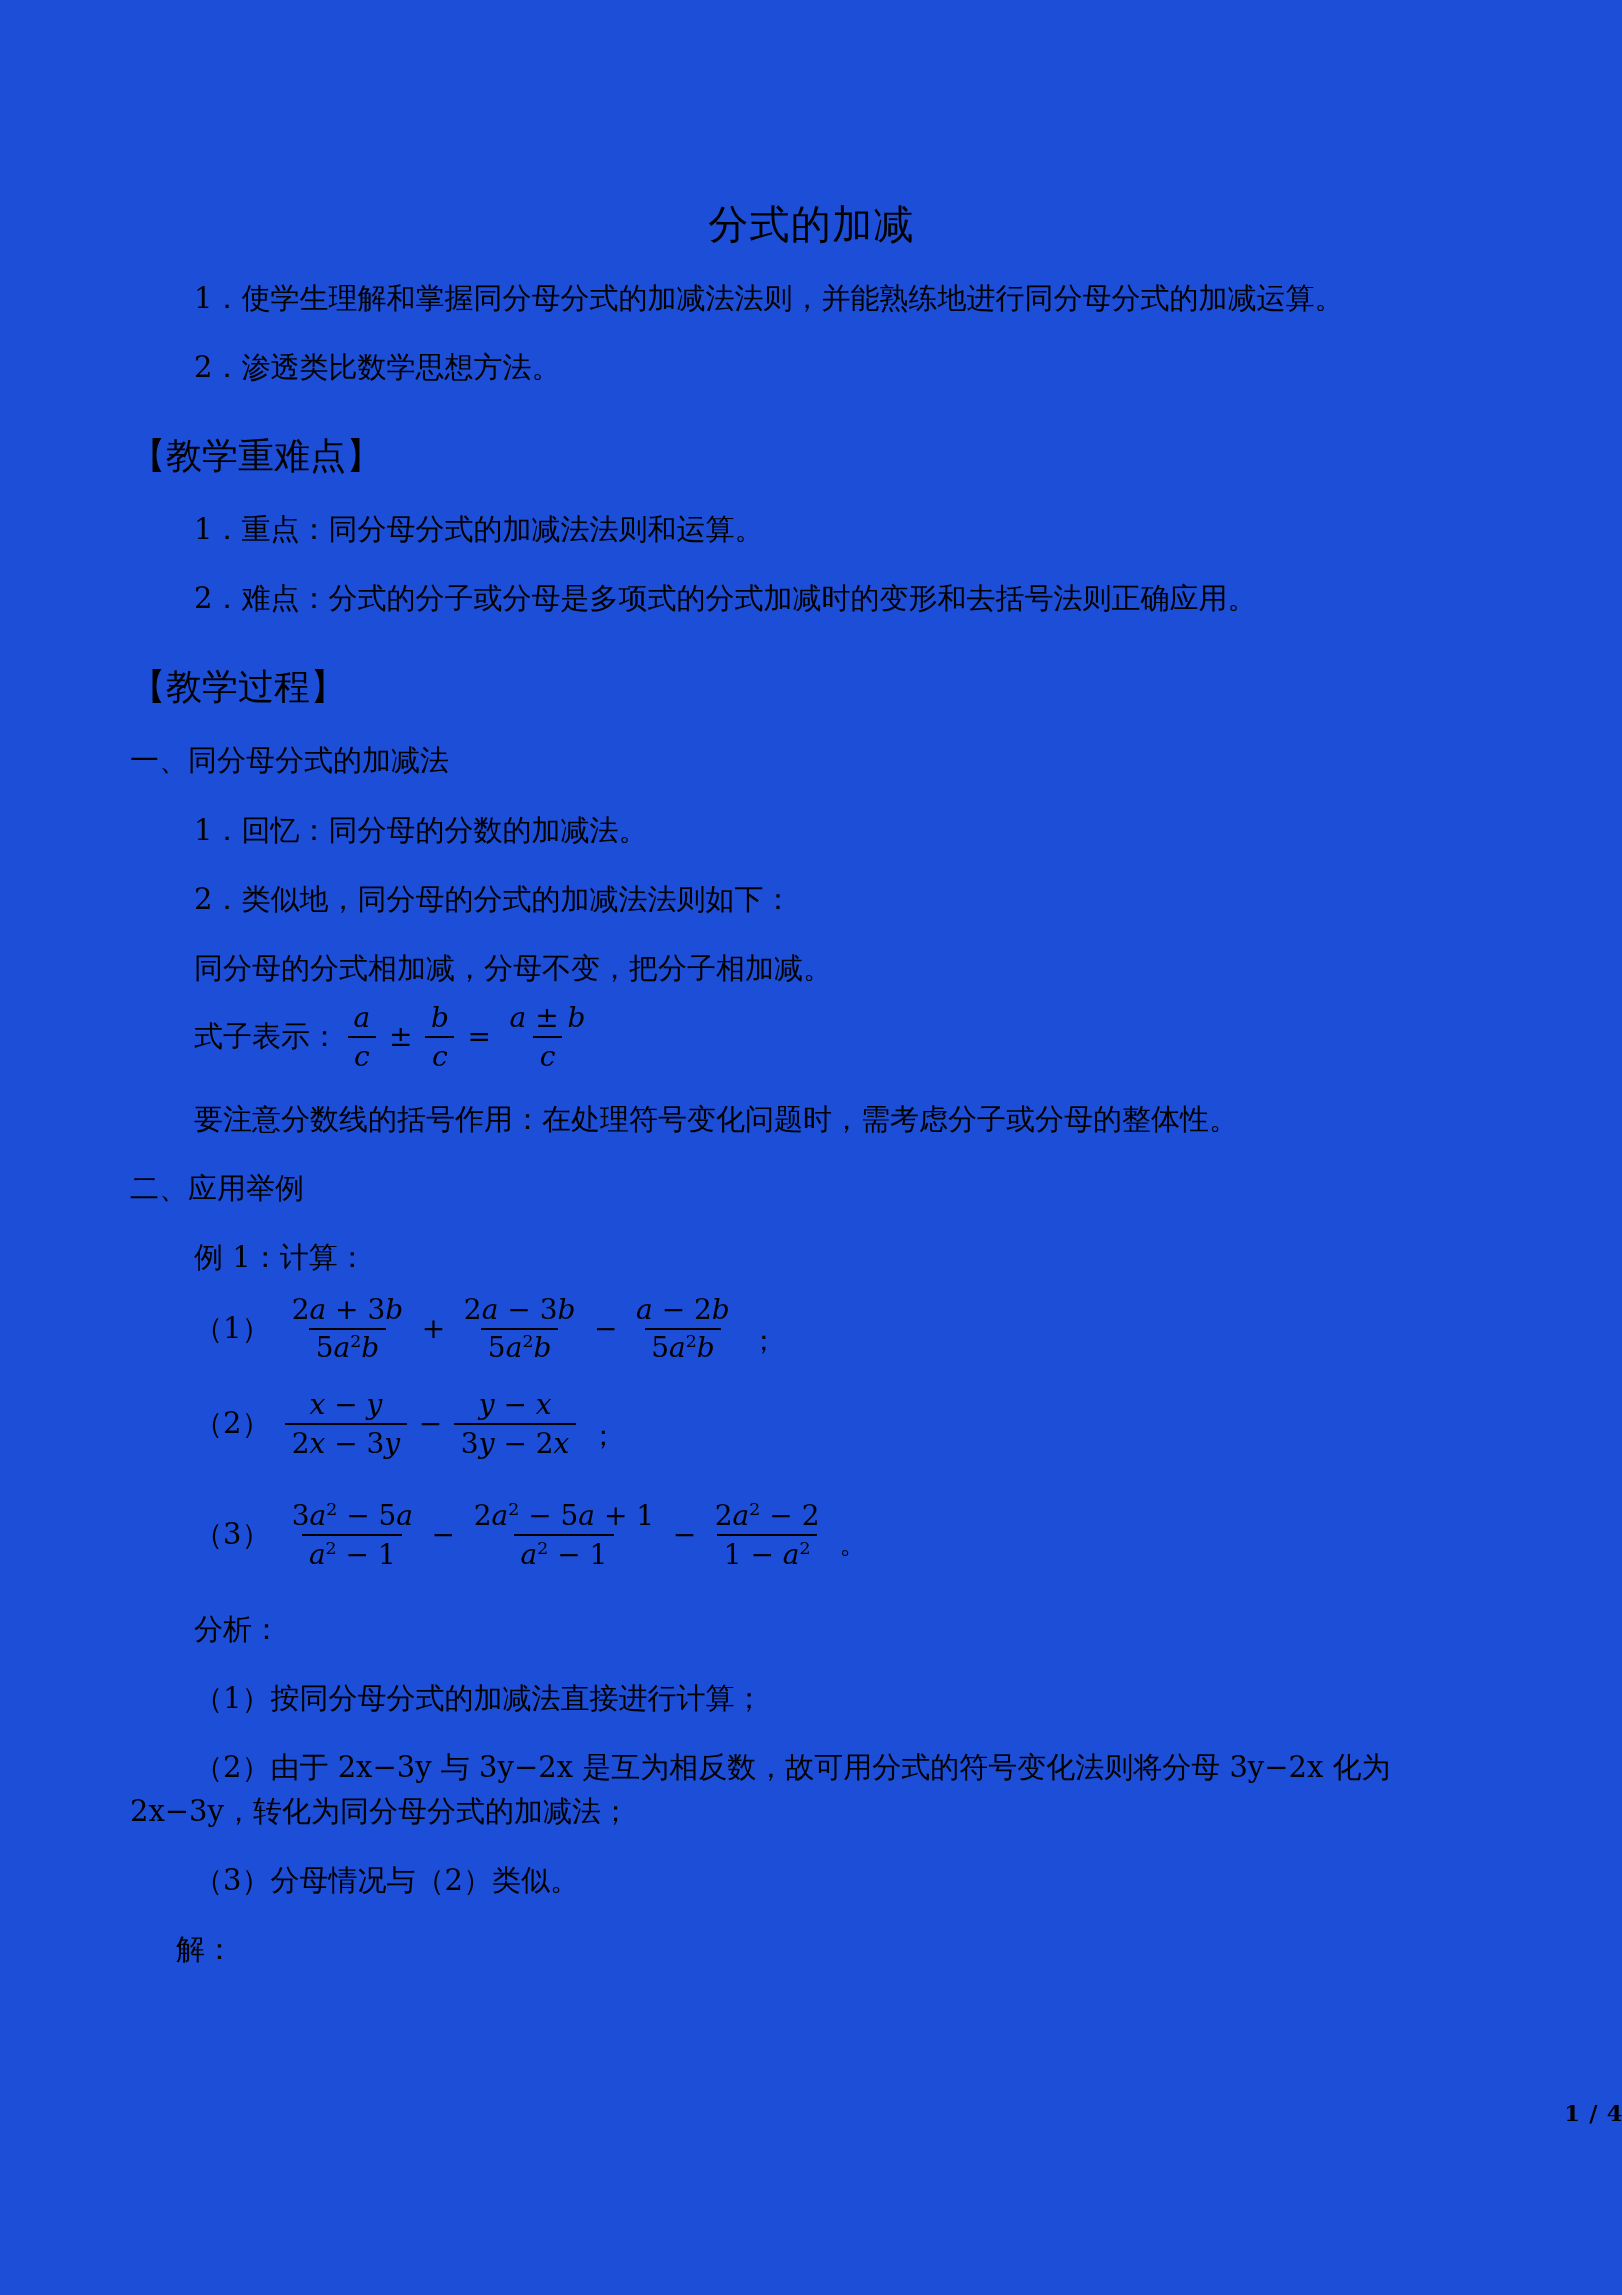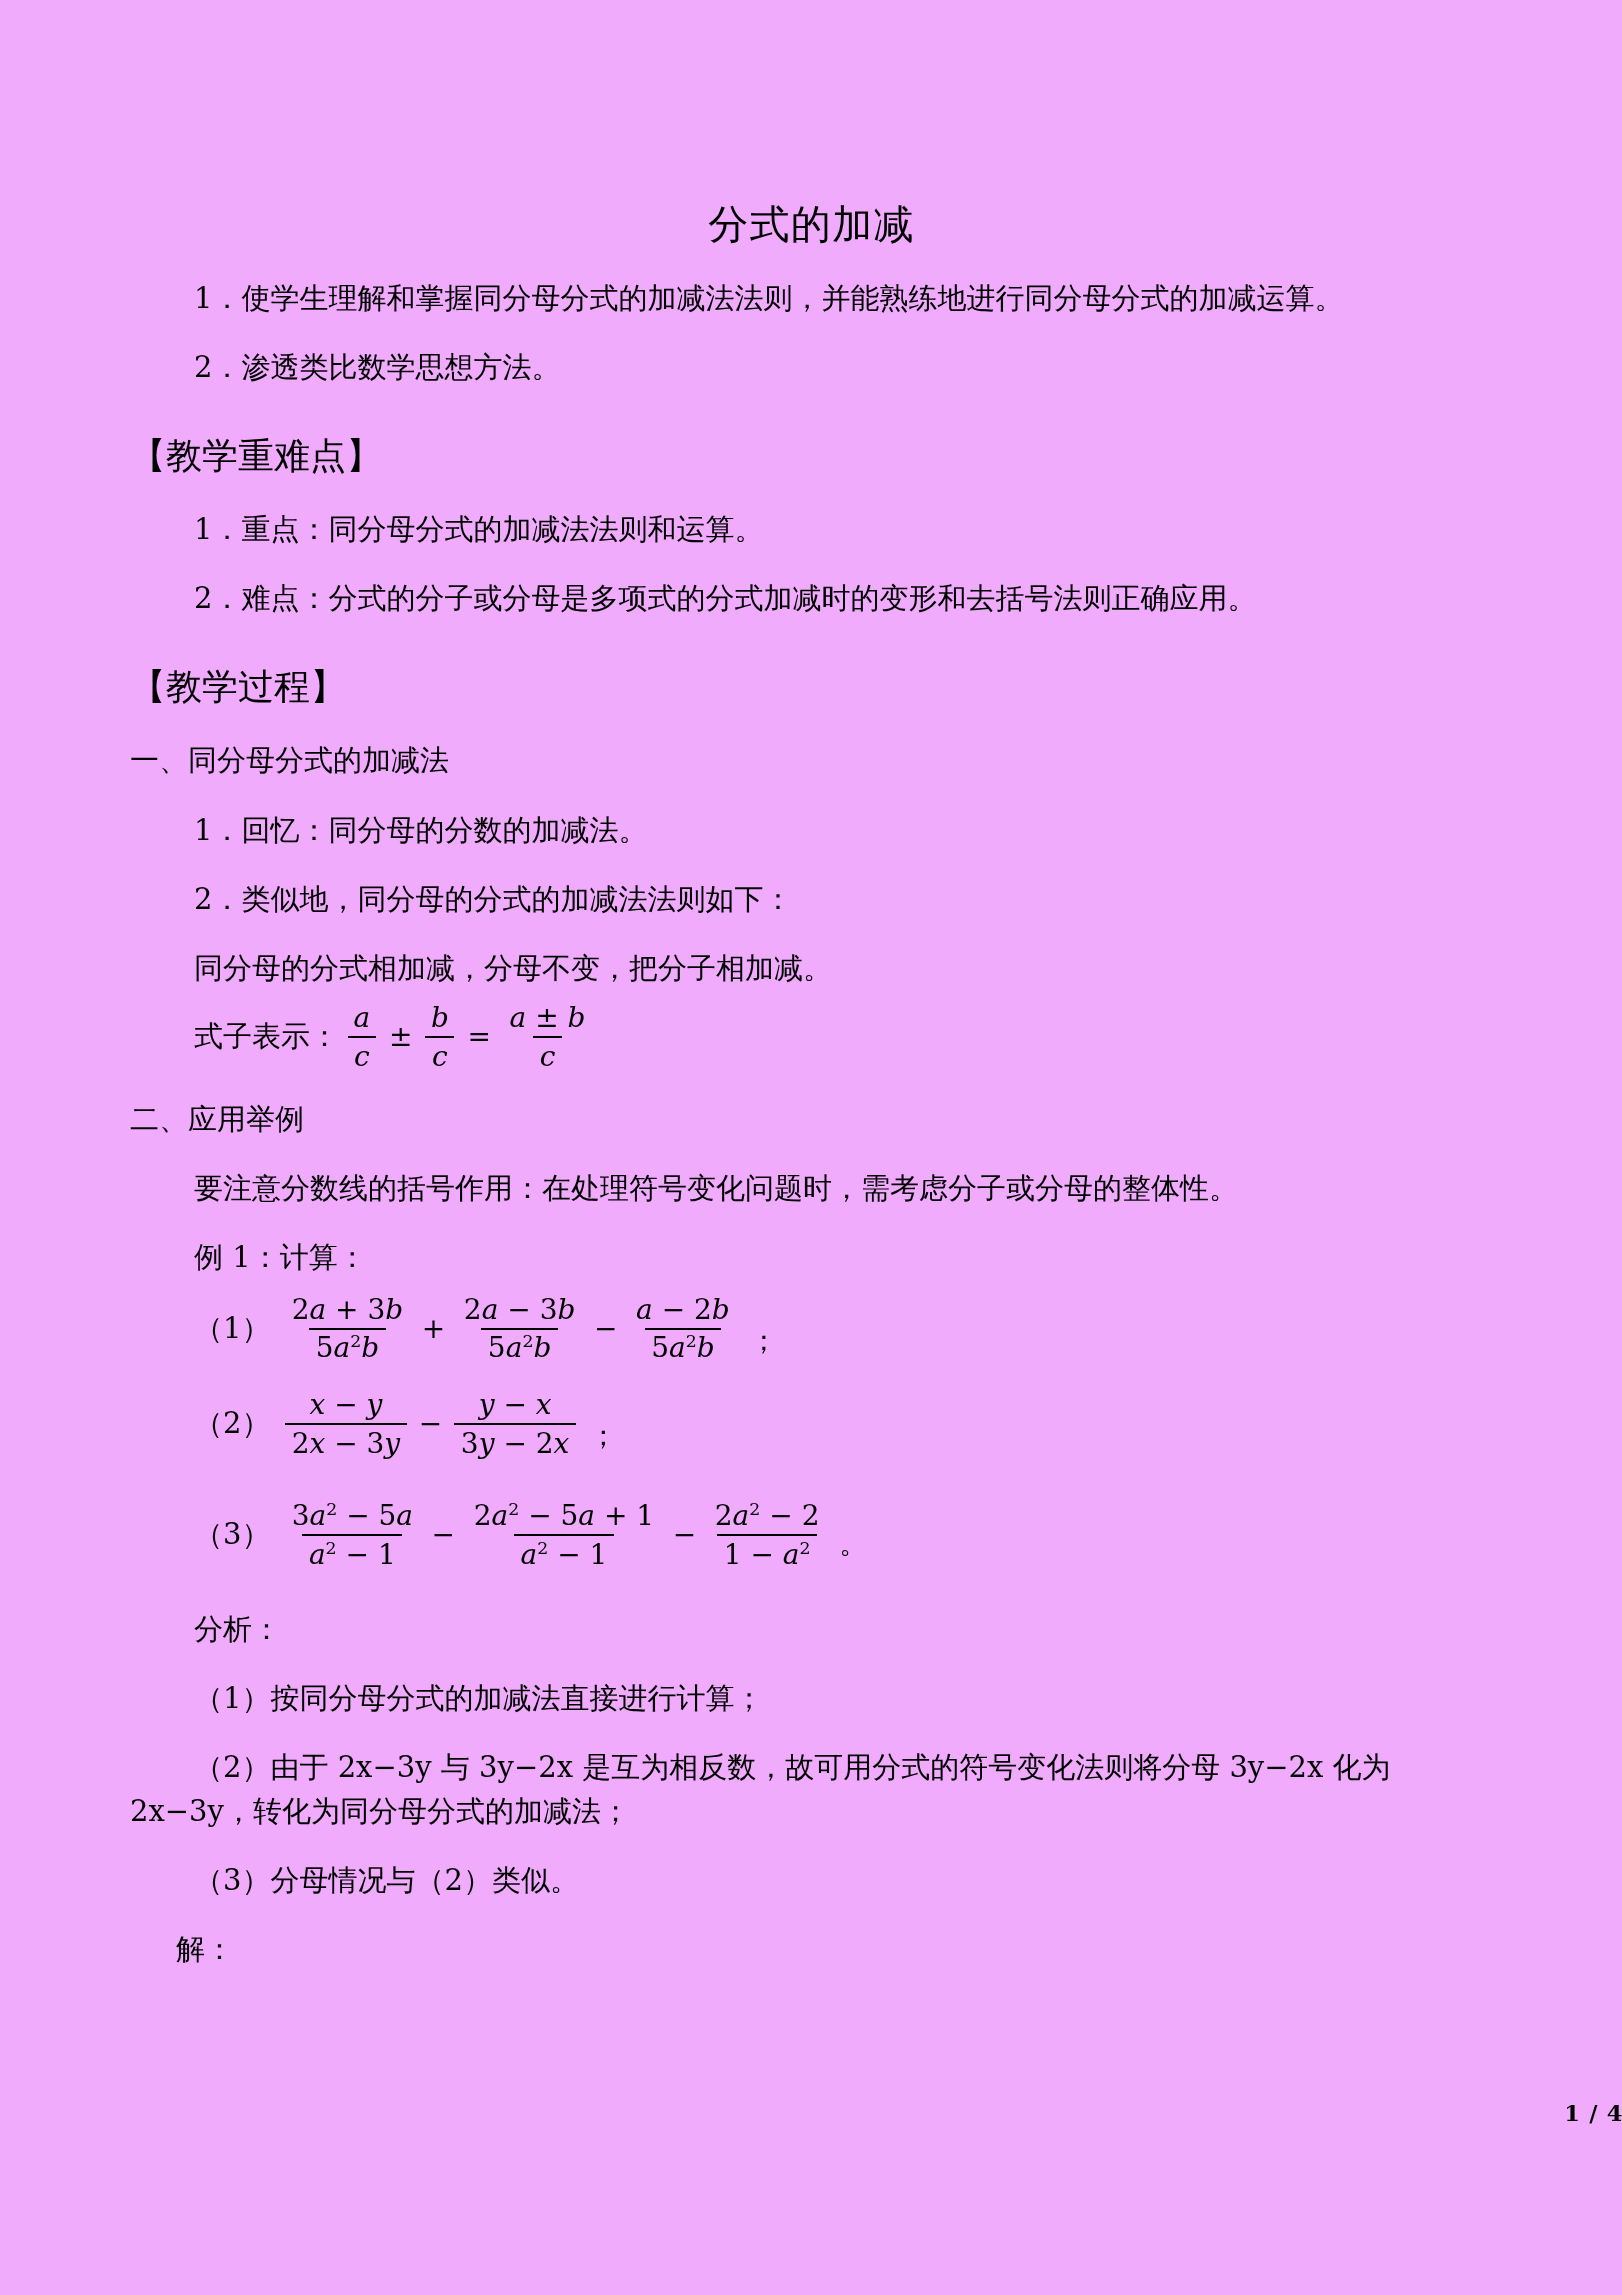--- a/index.html
+++ b/index.html
@@ -8,21 +8,21 @@
     background: #ffffff;
   }
   body {
     font-family: "DejaVu Serif", "Liberation Serif", serif;
     color: #000000;
   }
   .page {
     position: relative;
     width: 1623px;
     height: 2295px;
-    background: #f0abfc;
+    background: #1d4ed8;
     box-sizing: border-box;
     padding: 0;
     overflow: hidden;
   }
   .content {
     position: absolute;
     left: 130px;
     top: 0;
     width: 1363px;
   }
@@ -176,23 +176,23 @@
           <span class="den mi">c</span>
         </span>
         <span class="op">=</span>
         <span class="frac">
           <span class="num mi">a ± b</span>
           <span class="den mi">c</span>
         </span>
       </span>
     </div>
 
+    <div class="para indent-1">要注意分数线的括号作用：在处理符号变化问题时，需考虑分子或分母的整体性。</div>
+
     <div class="para indent-0">二、应用举例</div>
-
-    <div class="para indent-1">要注意分数线的括号作用：在处理符号变化问题时，需考虑分子或分母的整体性。</div>
     <div class="para indent-1">例 1：计算：</div>
 
     <div class="eqrow">
       <span class="tag">（1）</span>
       <span class="mathline">
         <span class="frac">
           <span class="num mi"><span class="mn">2</span>a <span class="mn">+ 3</span>b</span>
           <span class="den mi"><span class="mn">5</span>a<sup class="exp">2</sup>b</span>
         </span>
         <span class="op">+</span>

